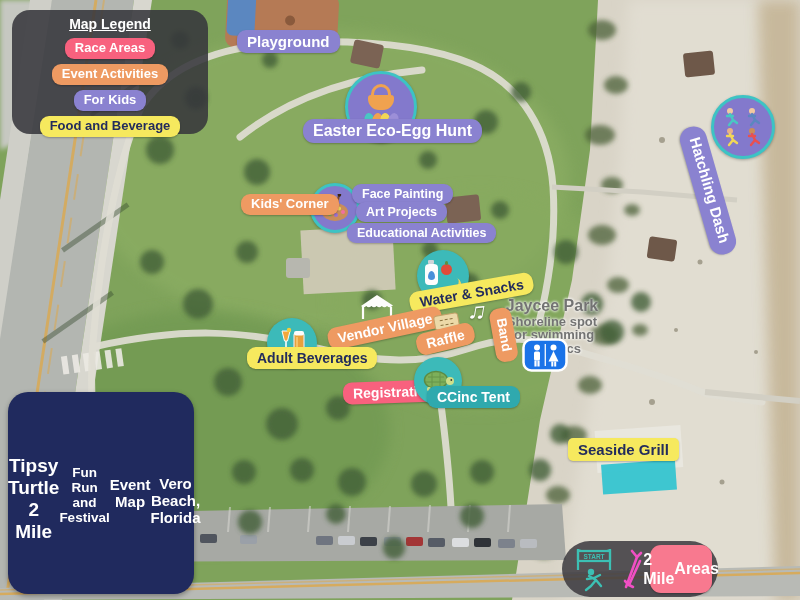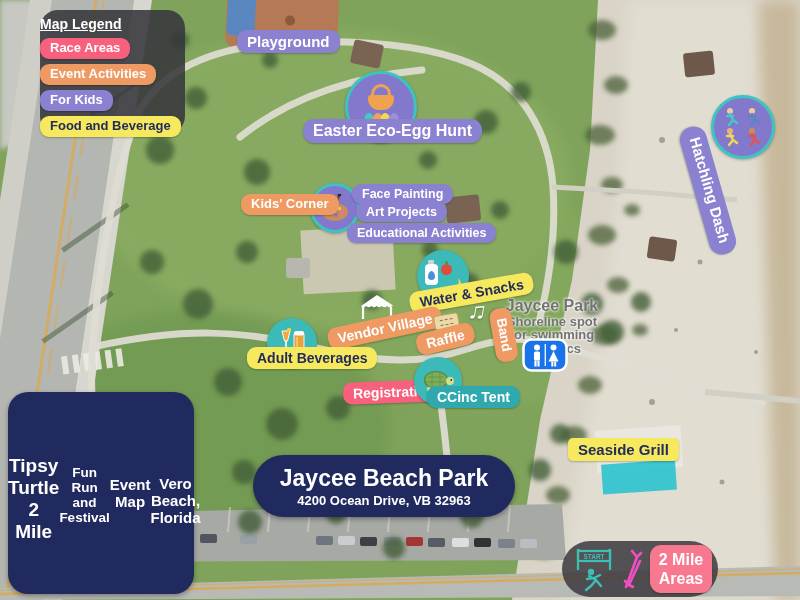--- a/index.html
+++ b/index.html
@@ -25,24 +25,24 @@
   
   .circle{
     position:absolute;border-radius:50%;
     background:#8379CC;border:3px solid #3DC3C4;
     display:flex;flex-direction:column;align-items:center;justify-content:center;
     box-shadow:0 1px 3px rgba(0,0,0,.3);
   }
   .circle.tealbg{background:#3CBAB9;border:none;}
   
   .legend{
-    position:absolute;left:12px;top:10px;width:145px;height:124px;
+    position:absolute;left:12px;top:10px;width:196px;height:124px;
     background:rgba(54,54,60,.87);border-radius:18px;
-    display:flex;flex-direction:column;align-items:flex-start;gap:5px;
-    padding-top:6px;box-sizing:border-box;margin-left:28px;
+    display:flex;flex-direction:column;align-items:center;gap:5px;
+    padding-top:6px;box-sizing:border-box;
   }
   .legend-title{color:#fff;font-weight:bold;font-size:14px;text-decoration:underline;margin-bottom:1px;}
   .legend .badge{position:static;}
   
   .park-label{
     position:absolute;left:494px;top:298px;width:116px;text-align:center;
     color:#737373;font-weight:bold;line-height:1.05;
     text-shadow:0 0 3px rgba(255,255,255,.95),0 0 3px rgba(255,255,255,.9);
   }
   .park-label .l1{font-size:16px;}
@@ -69,21 +69,21 @@
   .loc-card .t2{font-size:13px;font-weight:bold;margin-top:1px;}
   
   .race-box{
     position:absolute;left:562px;top:541px;width:156px;height:56px;
     background:rgba(60,58,63,.86);border-radius:28px;
     display:flex;align-items:center;justify-content:space-between;
     padding:0 6px 0 12px;box-sizing:border-box;
   }
   .race-badge{
     background:#F8798F;border-radius:11px;width:62px;height:48px;
-    display:flex;flex-direction:column;align-items:center;justify-content:center;
+    display:flex;align-items:center;justify-content:center;
     color:#fff;font-weight:bold;font-size:16px;line-height:1.2;
     box-shadow:0 1px 2px rgba(0,0,0,.3);
   }
   
   .note{
     position:absolute;left:468px;top:296px;color:#fff;font-size:25px;font-weight:bold;
     transform:rotate(10deg);text-shadow:0 1px 2px rgba(0,0,0,.35);
   }
   .ticket{
     position:absolute;left:434px;top:314px;width:23px;height:13px;
@@ -470,18 +470,14 @@
         <rect x="45" y="48" width="9" height="8" rx="2" fill="#e87f2f" transform="rotate(10 49 52)"></rect>
         <rect x="27" y="42" width="10" height="6" rx="2.5" fill="#d03a3a" transform="rotate(-24 32 45)"></rect>
         <rect x="28" y="58" width="10" height="6" rx="2.5" fill="#d03a3a" transform="rotate(18 33 61)"></rect>
         <rect x="58" y="34" width="4.5" height="7" rx="2" fill="#e87f2f"></rect>
       </g>
     </svg>
     <div class="t3">Event Map</div>
     <div class="t4">Vero Beach, Florida</div>
   </div>
 
-  <div class="loc-card">
-    <div class="t1">Jaycee Beach Park</div>
-    <div class="t2">4200 Ocean Drive, VB 32963</div>
-  </div>
 
 </div>
 
 </body></html>

